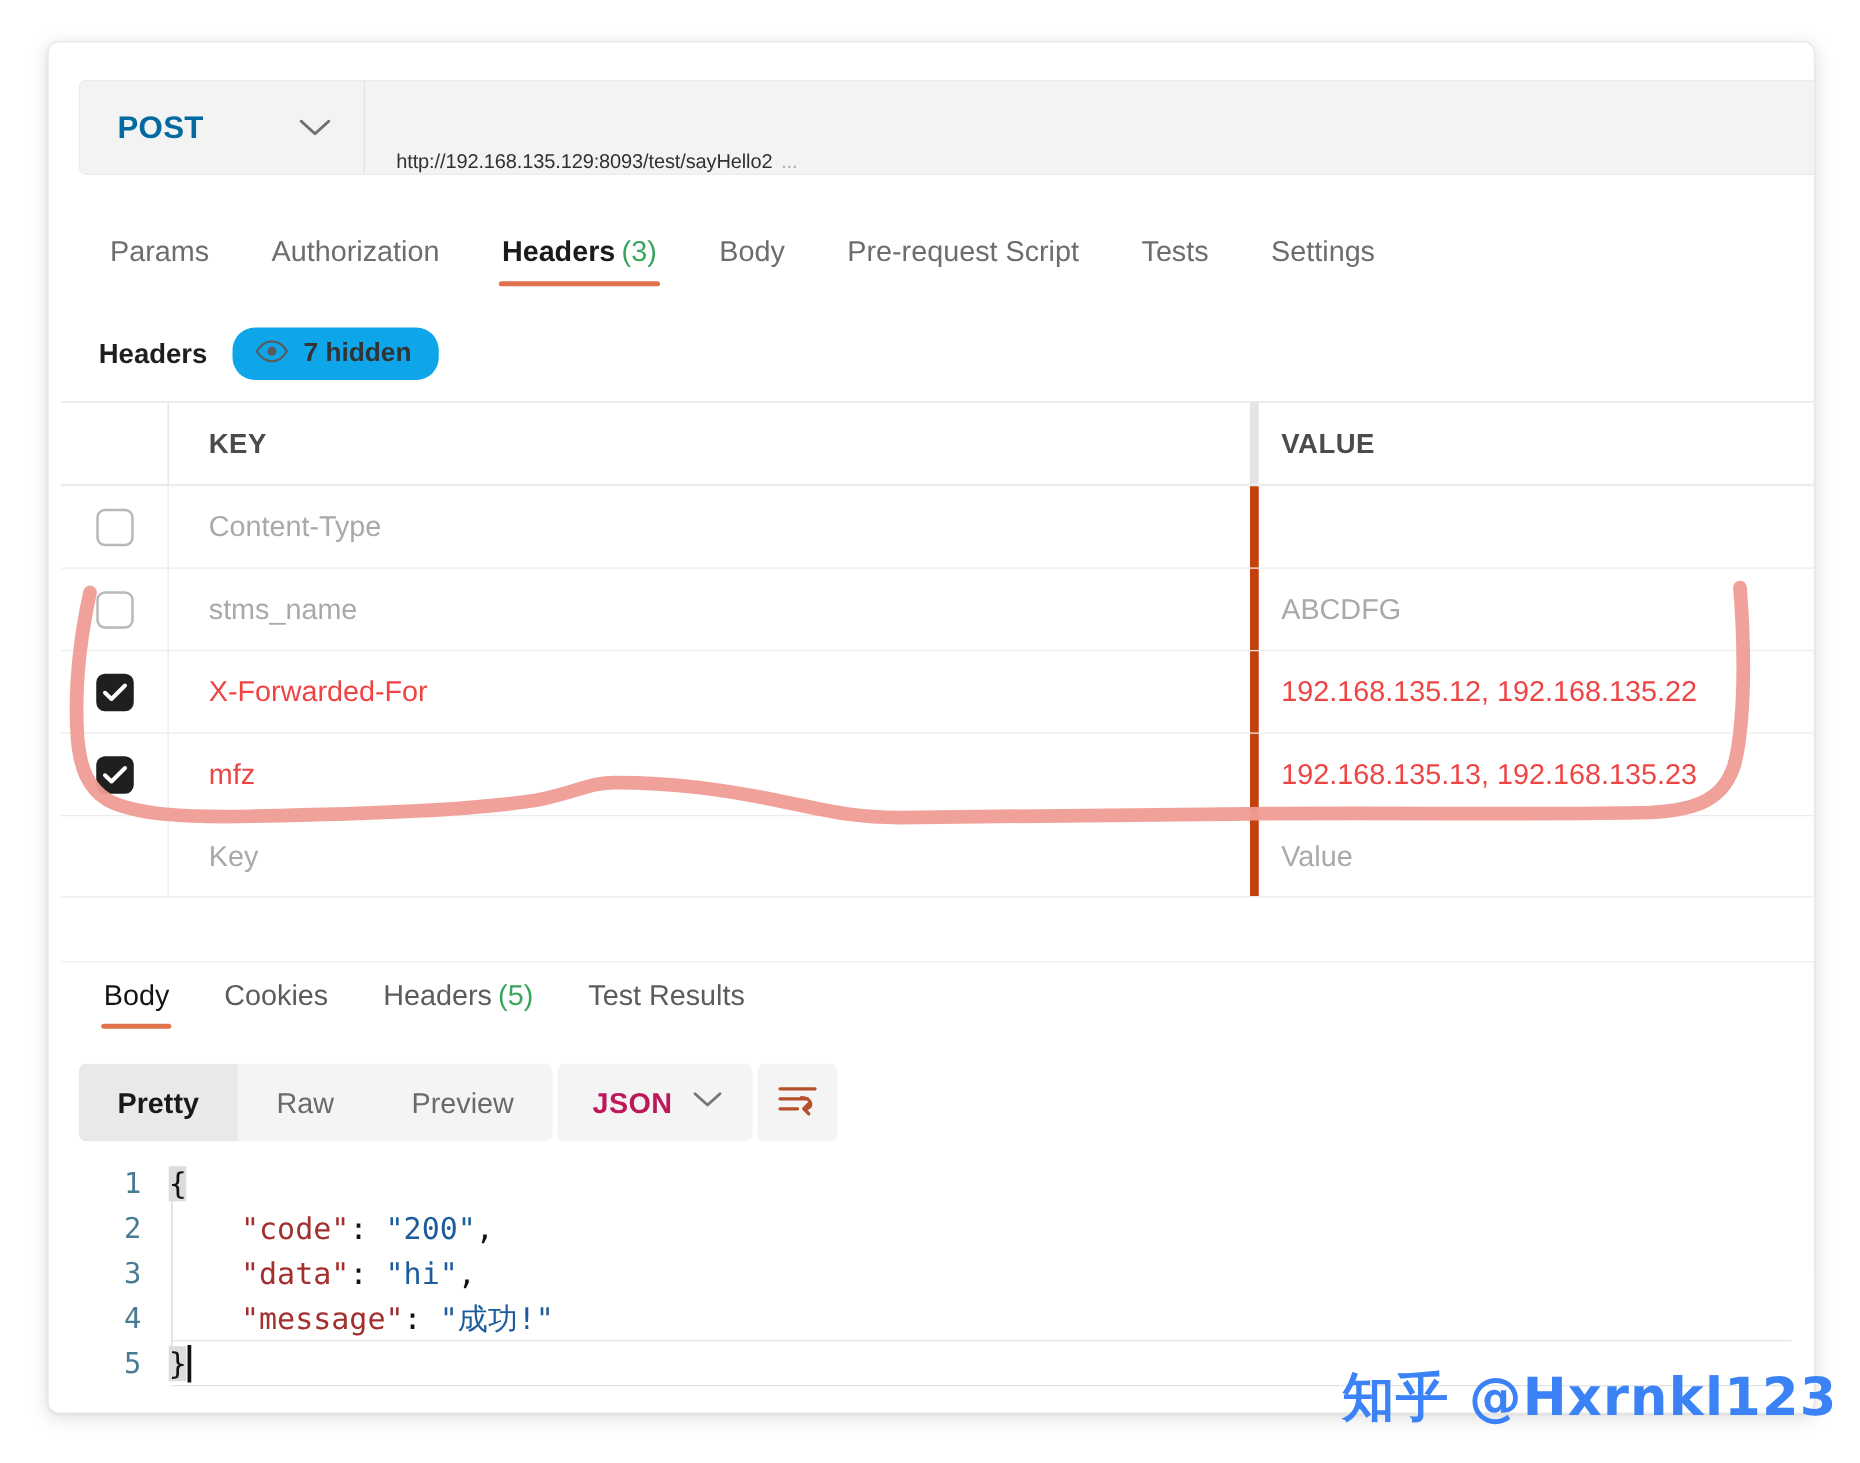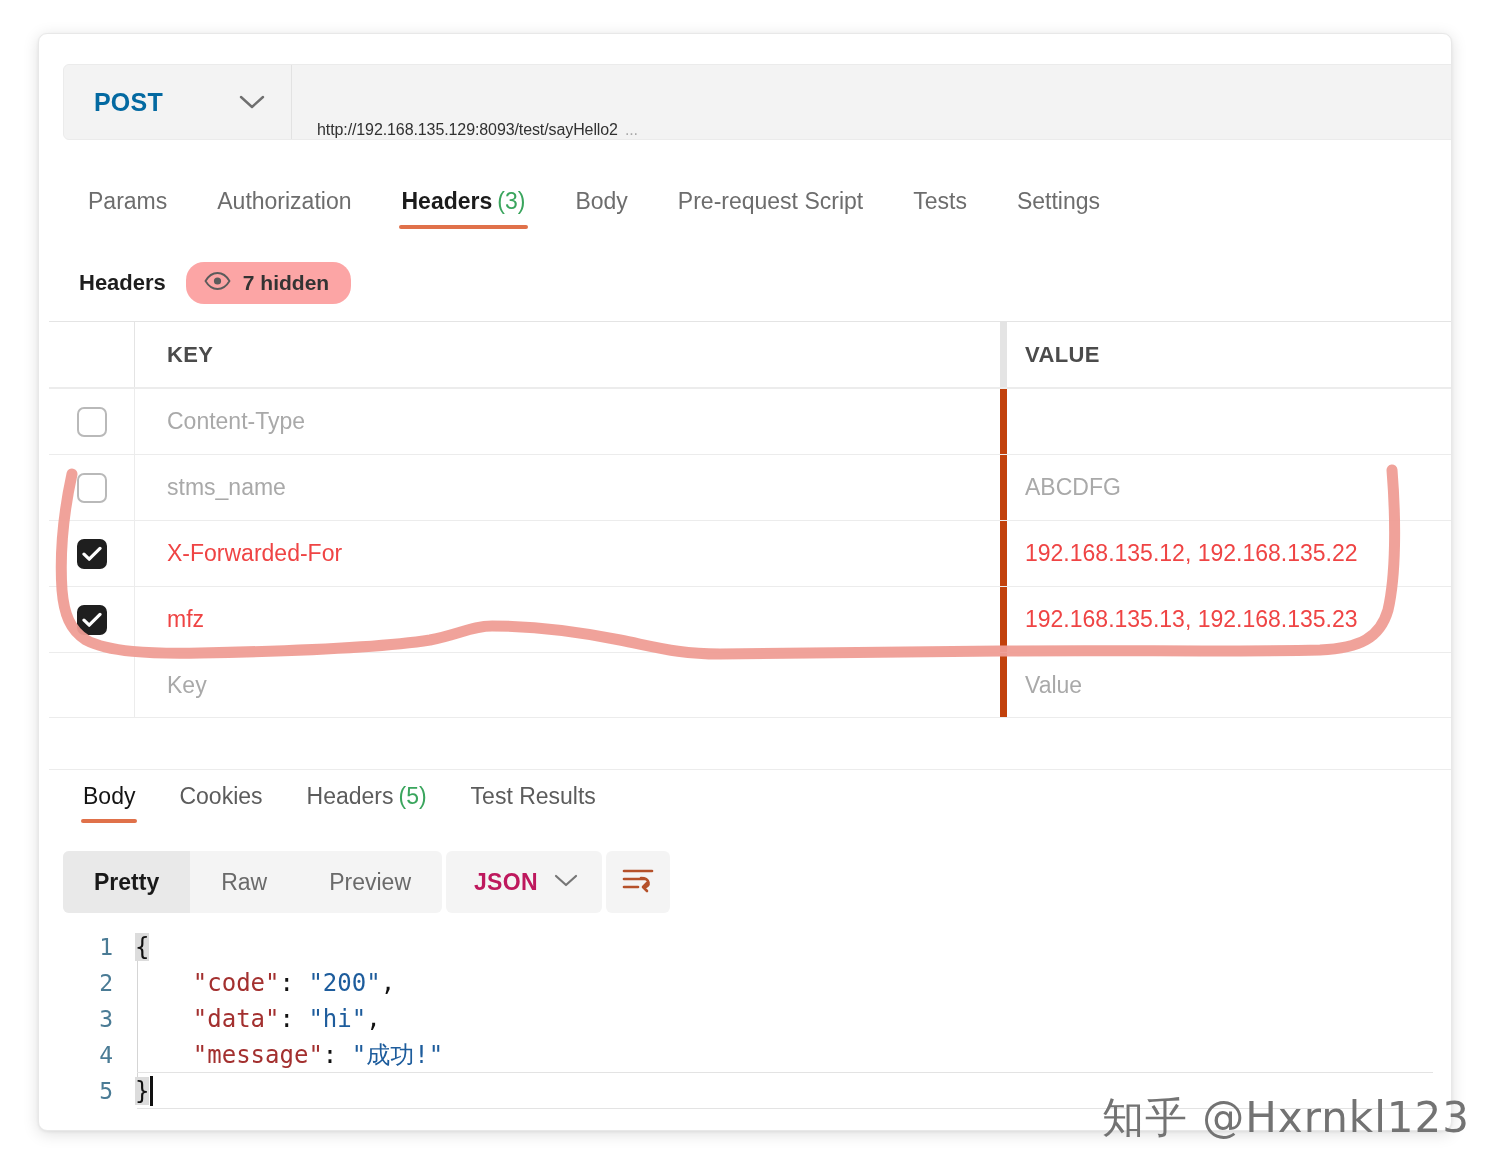--- a/index.html
+++ b/index.html
@@ -64,21 +64,21 @@
   .rtab.active::after {
     content: ""; position: absolute; left: 22px; right: 22px; bottom: 6px;
     height: 4px; background: #e0714a; border-radius: 2px;
   }
 
   
   .hdr-row { position: absolute; left: 40px; top: 228px; display: flex; align-items: center; gap: 20px; }
   .hdr-title { font-size: 22px; color: #1e1e1e; font-weight: 600; }
   .hidden-pill {
     display: flex; align-items: center; gap: 12px;
-    background: #fca5a5; border-radius: 18px;
+    background: #0ea5e9; border-radius: 18px;
     padding: 9px 22px 9px 18px; cursor: pointer;
   }
   .hidden-pill .txt { font-size: 21px; color: #333; font-weight: 600; }
 
   
   .tbl { position: absolute; left: 10px; top: 287px; width: 1404px; }
   .trow { display: flex; align-items: stretch; border-top: 1px solid #ececec; }
   .trow.head { border-top: 1px solid #e4e4e4; border-bottom: 1px solid #ececec; }
   .c-check { width: 86px; display: flex; align-items: center; justify-content: center;
              border-right: 1px solid #ececec; }
@@ -137,22 +137,22 @@
   .brace { background: #dcdcdc; color: #111; }
   .caret { display: inline-block; width: 3px; height: 30px; background: #111;
            vertical-align: -7px; margin-left: 1px; }
   .hl-line { position: absolute; left: 74px; right: 0; height: 1px; background: #e3e3e3; }
 
   
   .annot { position: absolute; left: 0; top: 0; width: 1488px; height: 1170px; pointer-events: none; }
 
   
   .wm { position: absolute; right: 18px; bottom: 24px;
-        font-size: 42px; color: #737373; letter-spacing: 1px;
-        font-family: "DejaVu Sans", sans-serif; white-space: nowrap; }
+        font-size: 42px; color: #3b82f6; letter-spacing: 1px;
+        font-family: "DejaVu Sans", sans-serif; white-space: nowrap; font-weight: bold; }
 </style>
 </head>
 <body>
 
 <div id="root">
 
   <div class="panel">
    <div class="panel-inner">
 
     <div class="urlbar">

